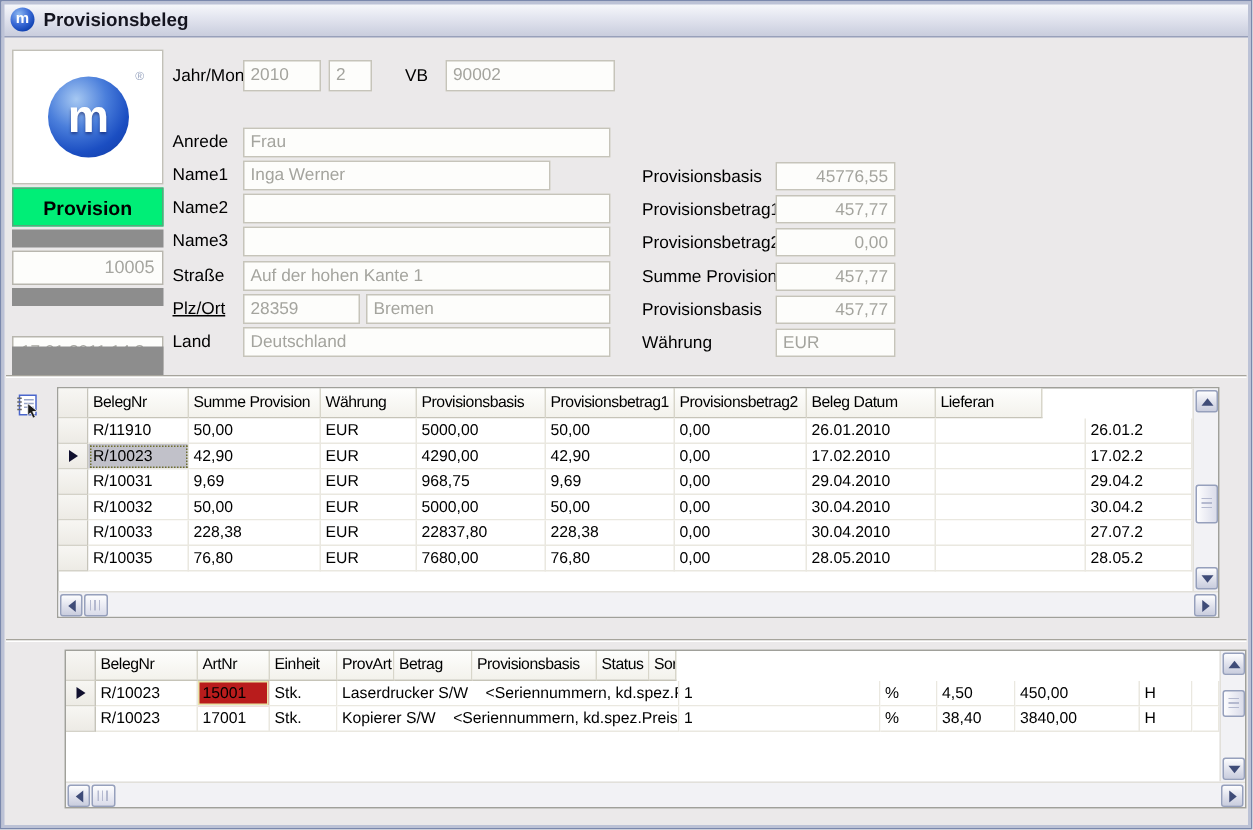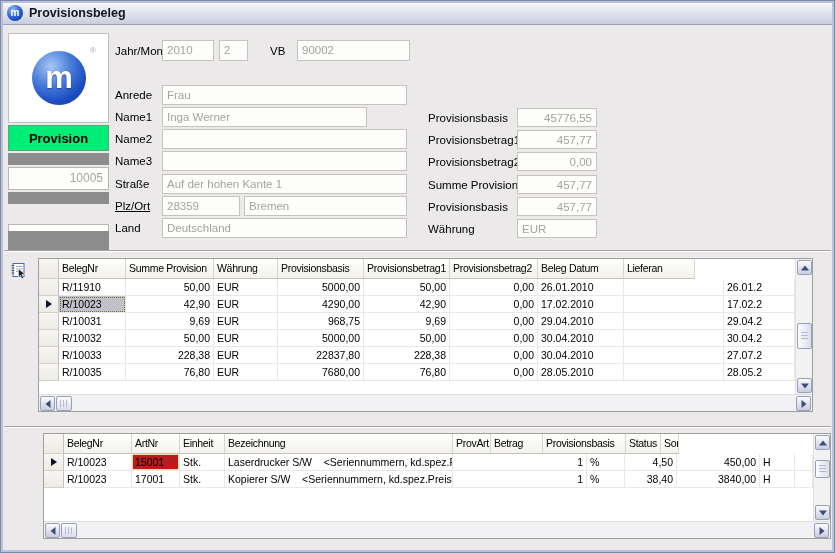--- a/index.html
+++ b/index.html
@@ -62,21 +62,21 @@
   
   .tbl { position:absolute; background:#fff; border:1px solid #a0a09a; }
   .thr { display:flex; height:20px; }
   .trw { display:flex; height:17px; }
   .hc { background:linear-gradient(#fefefd,#f3f2ec); border-right:1px solid #d8d6ca; border-bottom:1px solid #c6c4b8;
     font-size:10.5px; letter-spacing:-0.3px; color:#000; padding:0 3px; line-height:19px; white-space:pre; overflow:hidden; }
   .dc { border-right:1px solid #eae8e0; border-bottom:1px solid #eae8e0; font-size:10.5px; color:#000;
     padding:0 3px; line-height:16px; white-space:pre; overflow:hidden; background:#fff; }
   .rh { width:20px; flex:0 0 20px; background:linear-gradient(#f7f6f3,#edebe5);
     border-right:1px solid #c6c4ba; border-bottom:1px solid #d4d2c8; display:flex; align-items:center; justify-content:center; }
-  .num { text-align:right; }
+  .num { text-align:left; }
   .m0{width:67px}.m1{width:88px}.m2{width:64px}.m3{width:86px}.m4{width:86px}.m5{width:88px}.m6{width:86px}.m7{width:100px}.m8{width:71px}
   .b0{width:68px}.b1{width:48px}.b2{width:45px}.b3{width:228px}.b4{width:134px}.b5{width:38px}.b6{width:52px}.b7{width:83px}.b8{width:35px}.b9{width:18px}
   .sel-mid { background:#c1c1c9; outline:1px dotted #6e6e30; outline-offset:-2px; }
   .sel-bot { background:#b91c1c; box-shadow:inset 0 0 0 1px #e8e4a8; }
   .mark { width:0; height:0; border-left:6px solid #10102e; border-top:4px solid transparent; border-bottom:4px solid transparent; }
 
   
   .vsb { position:absolute; top:0; right:0; bottom:17px; width:17px; background:#f2f2f5; border-left:1px solid #e2e0da; }
   .hsb { position:absolute; left:0; right:0; bottom:0; height:17px; background:#f2f2f5; border-top:1px solid #e2e0da; }
   .sbtn { position:absolute; width:15px; height:15px; border:1px solid #96a0bc; border-radius:2px;
@@ -287,21 +287,20 @@
 </div>
 
 <div class="groove" style="top:426px;"></div>
 
 <div class="tbl" style="left:43px;top:433px;width:788px;height:106px;">
   <div class="thr">
     <div class="hc rh"></div>
     <div class="hc b0">BelegNr</div>
     <div class="hc b1">ArtNr</div>
     <div class="hc b2">Einheit</div>
-    <div class="hc b3">Bezeichnung</div>
     <div class="hc b5">ProvArt</div>
     <div class="hc b6">Betrag</div>
     <div class="hc b7">Provisionsbasis</div>
     <div class="hc b8">Status</div>
     <div class="hc b9">Sor</div>
   </div>
   <div class="trw">
     <div class="dc rh"><span class="mark"></span></div>
     <div class="dc b0">R/10023</div>
     <div class="dc b1 sel-bot">15001</div>

